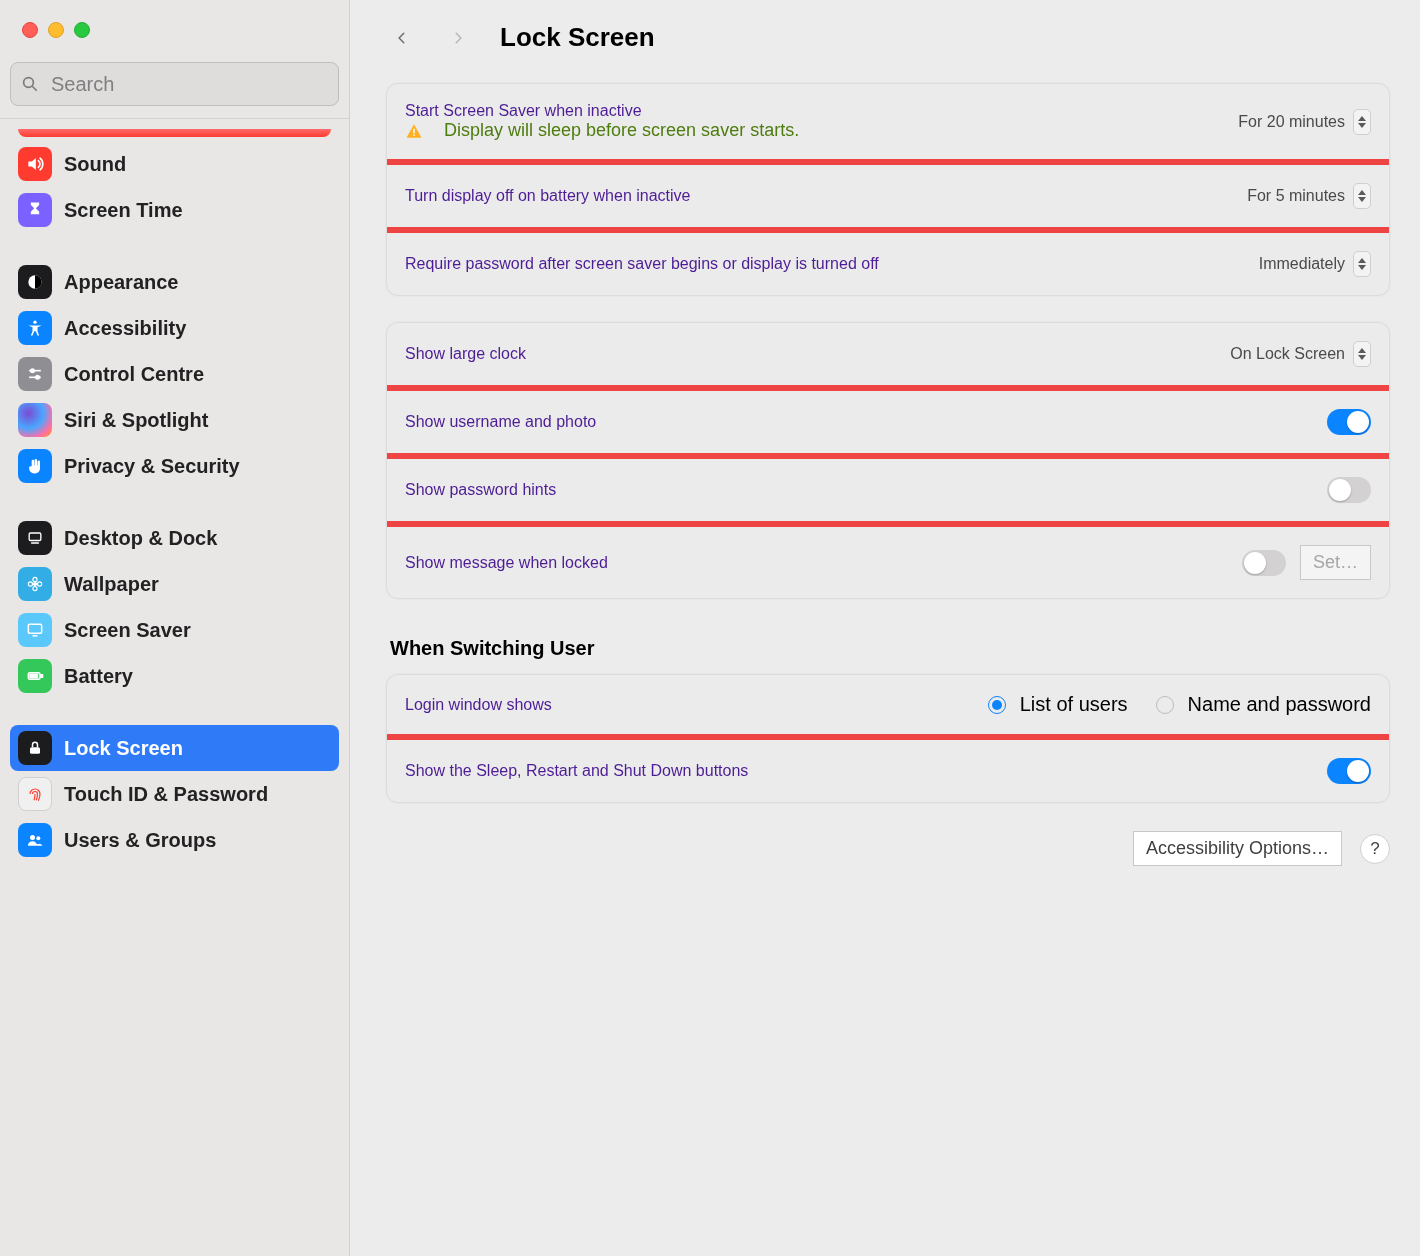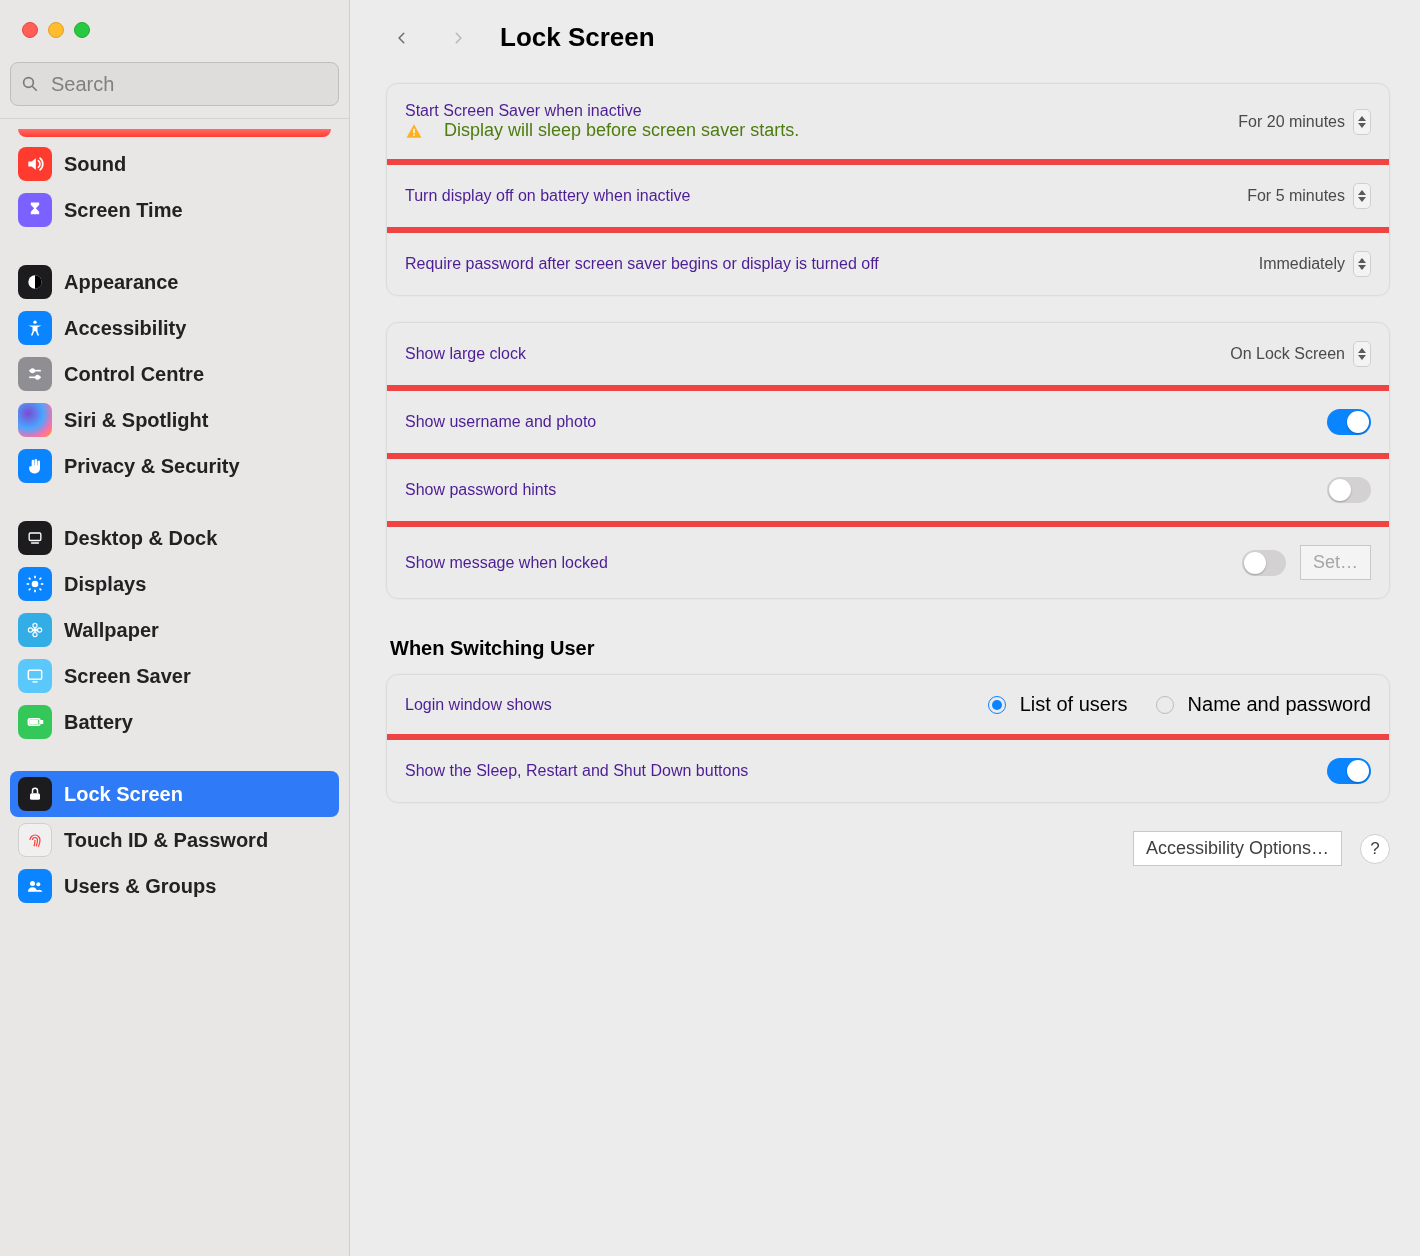--- a/index.html
+++ b/index.html
@@ -229,38 +229,20 @@
 
     <div class="side-group">
       <div class="side-item">
         <span class="side-icon ic-black">
             <svg viewBox="0 0 24 24" fill="#fff">
               <rect x="5" y="6" width="14" height="9" rx="1.5" fill="none" stroke="#fff" stroke-width="1.6"></rect>
               <rect x="7" y="17" width="10" height="2" rx="1"></rect>
             </svg>
           </span>
         <span>Desktop &amp; Dock</span>
-      </div>
-      <div class="side-item">
-        <span class="side-icon ic-blue">
-            <svg viewBox="0 0 24 24" fill="#fff">
-              <circle cx="12" cy="12" r="4"></circle>
-              <g stroke="#fff" stroke-width="2">
-                <line x1="12" y1="2" x2="12" y2="5"></line>
-                <line x1="12" y1="19" x2="12" y2="22"></line>
-                <line x1="2" y1="12" x2="5" y2="12"></line>
-                <line x1="19" y1="12" x2="22" y2="12"></line>
-                <line x1="4.5" y1="4.5" x2="6.6" y2="6.6"></line>
-                <line x1="17.4" y1="17.4" x2="19.5" y2="19.5"></line>
-                <line x1="4.5" y1="19.5" x2="6.6" y2="17.4"></line>
-                <line x1="17.4" y1="6.6" x2="19.5" y2="4.5"></line>
-              </g>
-            </svg>
-          </span>
-        <span>Displays</span>
       </div>
       <div class="side-item">
         <span class="side-icon ic-cyan">
             <svg viewBox="0 0 24 24" fill="#fff">
               <circle cx="12" cy="12" r="2.5"></circle>
               <g fill="none" stroke="#fff" stroke-width="1.4">
                 <circle cx="12" cy="6.5" r="2.5"></circle>
                 <circle cx="12" cy="17.5" r="2.5"></circle>
                 <circle cx="6.5" cy="12" r="2.5"></circle>
                 <circle cx="17.5" cy="12" r="2.5"></circle>

